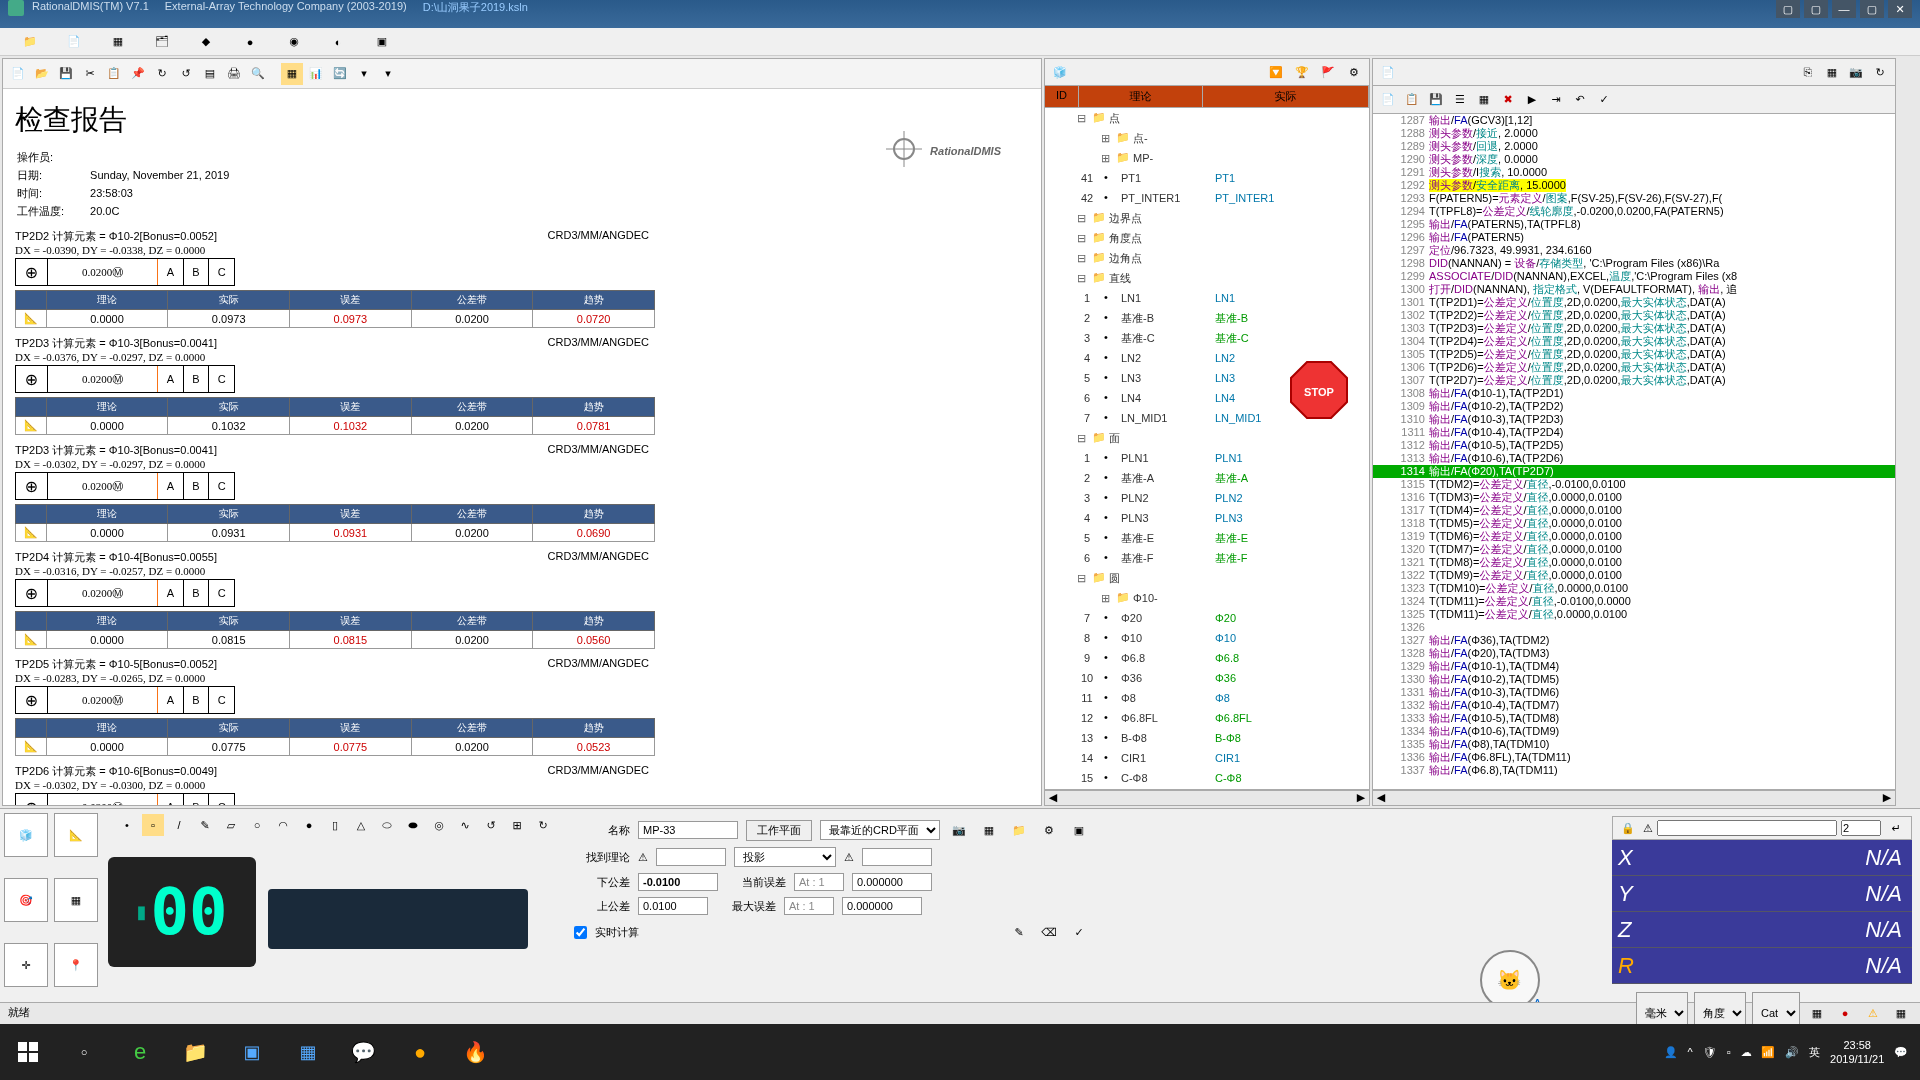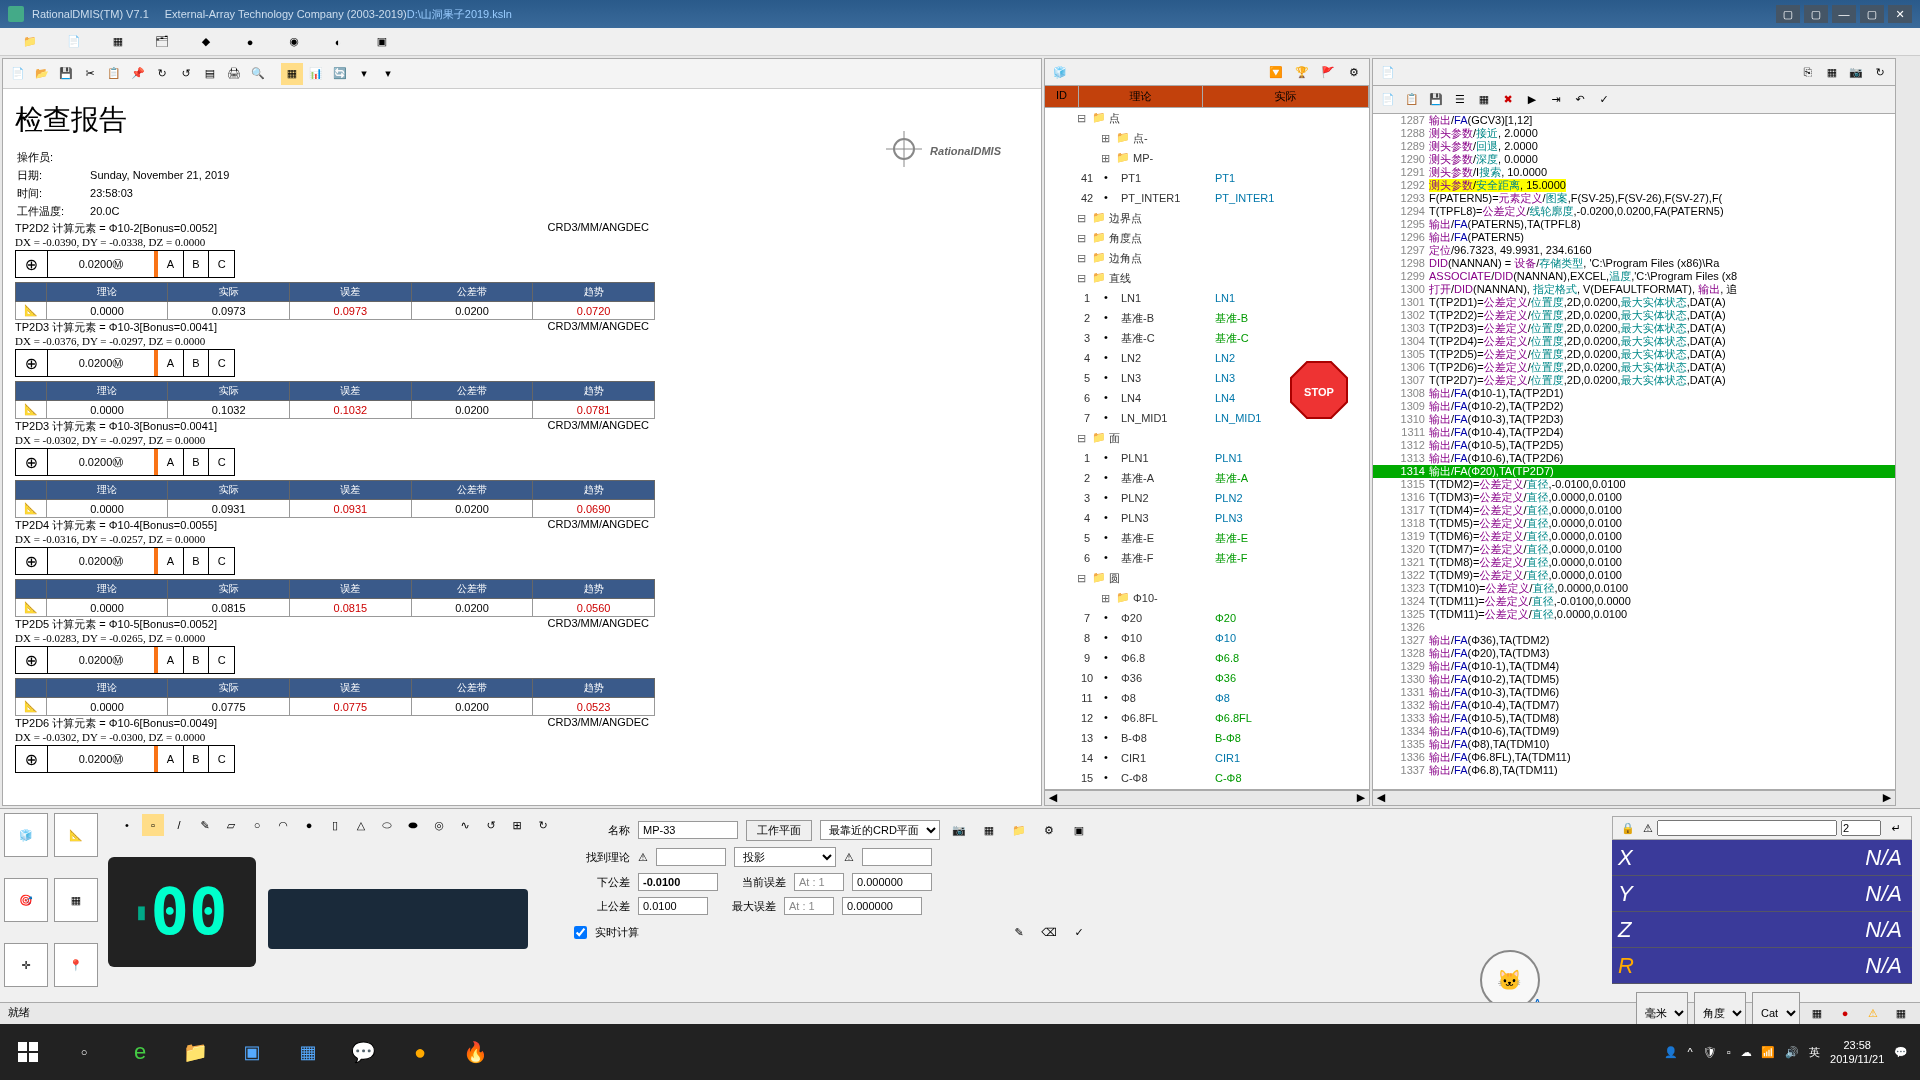--- a/index.html
+++ b/index.html
@@ -1,41 +1,41 @@
 <!DOCTYPE html>
 <html><head>
 <meta charset="utf-8">
 <style>
 * { margin: 0; padding: 0; box-sizing: border-box; font-family: "Microsoft YaHei", Arial, sans-serif; font-size: 11px; }
 body { background: #e8e8e8; width: 1920px; height: 1080px; overflow: hidden; position: relative; }
-.titlebar { background: linear-gradient(#2a5a8a, #3a6a9a); color: #fff; height: 28px; display: flex; align-items: center; padding: 0 8px; }
+.titlebar { background: linear-gradient(#2a5a8a, #3a6a9a); color: #fff; height: 28px; display: flex; align-items: flex-start; padding: 0 8px; }
 .titlebar .icon { width: 16px; height: 16px; background: #4a8; border-radius: 2px; margin-right: 8px; }
 .titlebar-text { color: #cde; }
-.titlebar-path { color: #9cf; margin-left: 0; }
+.titlebar-path { color: #9cf; margin-left: 16px; }
 .titlebar-controls { margin-left: auto; display: flex; gap: 4px; }
 .titlebar-controls span { width: 24px; height: 18px; background: #456; display: inline-flex; align-items: center; justify-content: center; cursor: pointer; }
 .main-toolbar { background: #f0f0f0; height: 28px; display: flex; align-items: center; padding: 0 8px; border-bottom: 1px solid #ccc; }
 .tb-icon { width: 20px; height: 20px; margin: 0 12px; display: inline-flex; align-items: center; justify-content: center; cursor: pointer; }
 .workspace { display: flex; height: 752px; }
 .left-panel { width: 1040px; background: #fff; border: 1px solid #aaa; margin: 2px; display: flex; flex-direction: column; }
 .left-toolbar { height: 30px; background: #f4f4f4; border-bottom: 1px solid #ccc; display: flex; align-items: center; padding: 0 4px; gap: 2px; }
 .small-icon { width: 22px; height: 22px; display: inline-flex; align-items: center; justify-content: center; cursor: pointer; border: 1px solid transparent; }
 .report-area { flex: 1; overflow: auto; padding: 12px; position: relative; }
 .report-title { font-size: 28px; font-family: SimSun, serif; margin-bottom: 8px; }
 .report-info { font-size: 11px; line-height: 16px; }
 .report-info td { padding-right: 24px; }
 .logo { position: absolute; right: 40px; top: 40px; font-size: 22px; font-weight: bold; color: #666; font-style: italic; }
 .logo svg { vertical-align: middle; }
-.mblock { }
+.mblock { margin-top: 8px; }
 .mrow1 { font-size: 11px; }
 .mrow1 .right { float: right; margin-right: 380px; }
 .mrow2 { font-size: 11px; font-family: Liberation Serif, serif; }
 .mbox { display: flex; align-items: center; border: 1px solid #000; width: 220px; height: 28px; margin-top: 2px; }
 .mbox-sym { width: 32px; border-right: 1px solid #000; height: 100%; display: flex; align-items: center; justify-content: center; font-size: 16px; }
-.mbox-val { width: 110px; border-right: 4px solid #f97316; height: 100%; display: flex; align-items: center; justify-content: center; font-family: Liberation Sans, sans-serif; text-align: right; }
+.mbox-val { width: 110px; border-right: 1px solid #f97316; height: 100%; display: flex; align-items: center; justify-content: center; font-family: Liberation Serif, serif; text-align: right; }
 .mbox-abc { flex: 1; display: flex; }
 .mbox-abc span { flex: 1; border-right: 1px solid #000; height: 28px; display: flex; align-items: center; justify-content: center; }
 .mbox-abc span:last-child { border-right: none; }
 .mtable { width: 640px; border-collapse: collapse; margin-top: 4px; font-size: 11px; }
 .mtable th { background: #3a5a8a; color: #fff; border: 1px solid #666; padding: 2px 4px; font-weight: normal; font-size: 10px; }
 .mtable td { border: 1px solid #999; padding: 2px 8px; text-align: center; }
 .mtable .red { color: #c00; }
 .mtable .firstcol { width: 24px; }
 .mid-panel { width: 326px; margin: 2px 0; display: flex; flex-direction: column; }
 .mid-toolbar { height: 28px; background: #f0f0f0; border: 1px solid #aaa; display: flex; align-items: center; padding: 0 4px; gap: 4px; }

